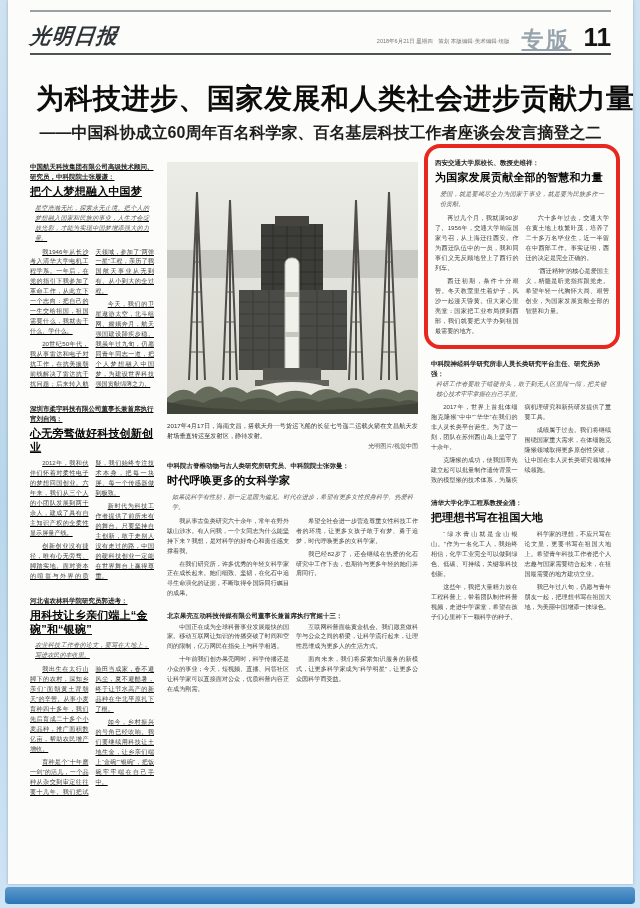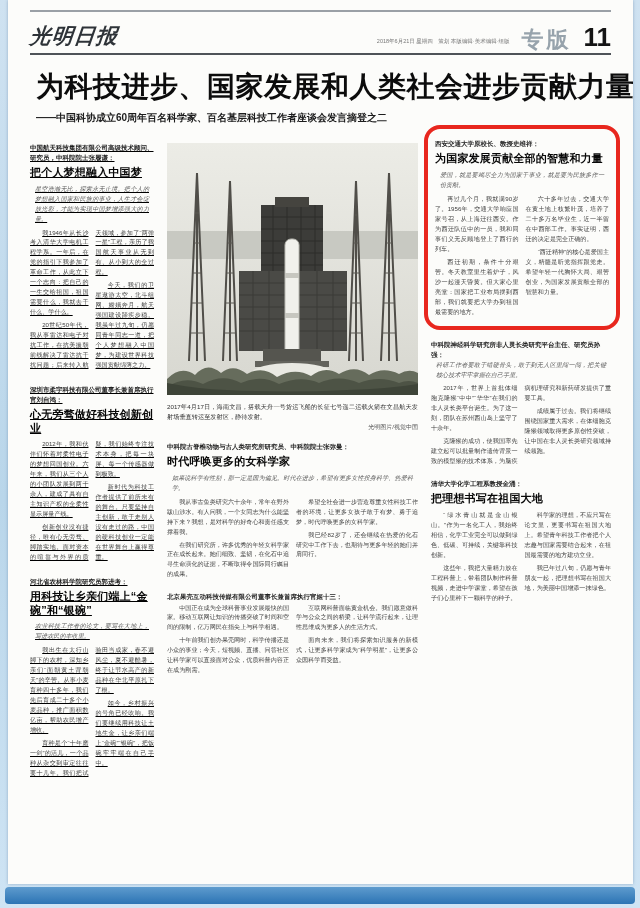--- a/index.html
+++ b/index.html
@@ -18,30 +18,30 @@
   .top-rule{border-top:2px solid #9aa0a6;margin-top:10px;}
   .masthead-row{display:flex;align-items:flex-end;height:38px;}
   .masthead{
     font-family:"DejaVu Serif", serif;font-style:italic;font-weight:bold;
     font-size:21px;color:#2e3338;transform:skewX(-6deg);letter-spacing:1px;
     white-space:nowrap;
   }
   .dateline{margin-left:auto;font-size:5.5px;color:#777;padding-bottom:5px;white-space:nowrap;}
   .section-label{
     font-family:"DejaVu Serif", serif;font-weight:bold;font-size:22px;
-    color:#97a3ac;margin-left:12px;letter-spacing:3px;line-height:1;white-space:nowrap;
+    color:#97a3ac;margin-left:12px;letter-spacing:3px;line-height:1;white-space:nowrap;text-decoration:underline;
   }
   .page-num{font-size:26px;font-weight:bold;color:#141414;margin-left:12px;line-height:.95;}
   .mid-rule{border-top:2px solid #4e5358;margin-top:3px;}
-  .headline-block{padding:16px 6px 6px;}
+  .headline-block{text-align:center;padding:28px 6px 6px;}
   .headline{
     font-size:28px;font-weight:900;color:#0c0c0c;letter-spacing:.5px;
     line-height:1.15;margin:0;white-space:nowrap;
   }
-  .subtitle{font-size:10px;font-weight:bold;color:#1d1d1d;margin-top:8px;}
+  .subtitle{font-size:16px;font-weight:bold;color:#1d1d1d;margin-top:8px;}
   .cols{display:flex;gap:13px;padding:12px 22px 0;align-items:flex-start;}
   .col-left{width:124px;flex:none;text-decoration:underline;}
   .col-mid{width:251px;flex:none;}
   .col-right{flex:1;min-width:0;position:relative;}
   .article{margin-bottom:13px;}
   .kicker{font-size:6.5px;font-weight:bold;color:#1f1f1f;line-height:1.55;}
   .a-title{
     font-size:11px;font-weight:800;color:#080808;line-height:1.25;
     margin:3px 0 4px;letter-spacing:.2px;
   }

